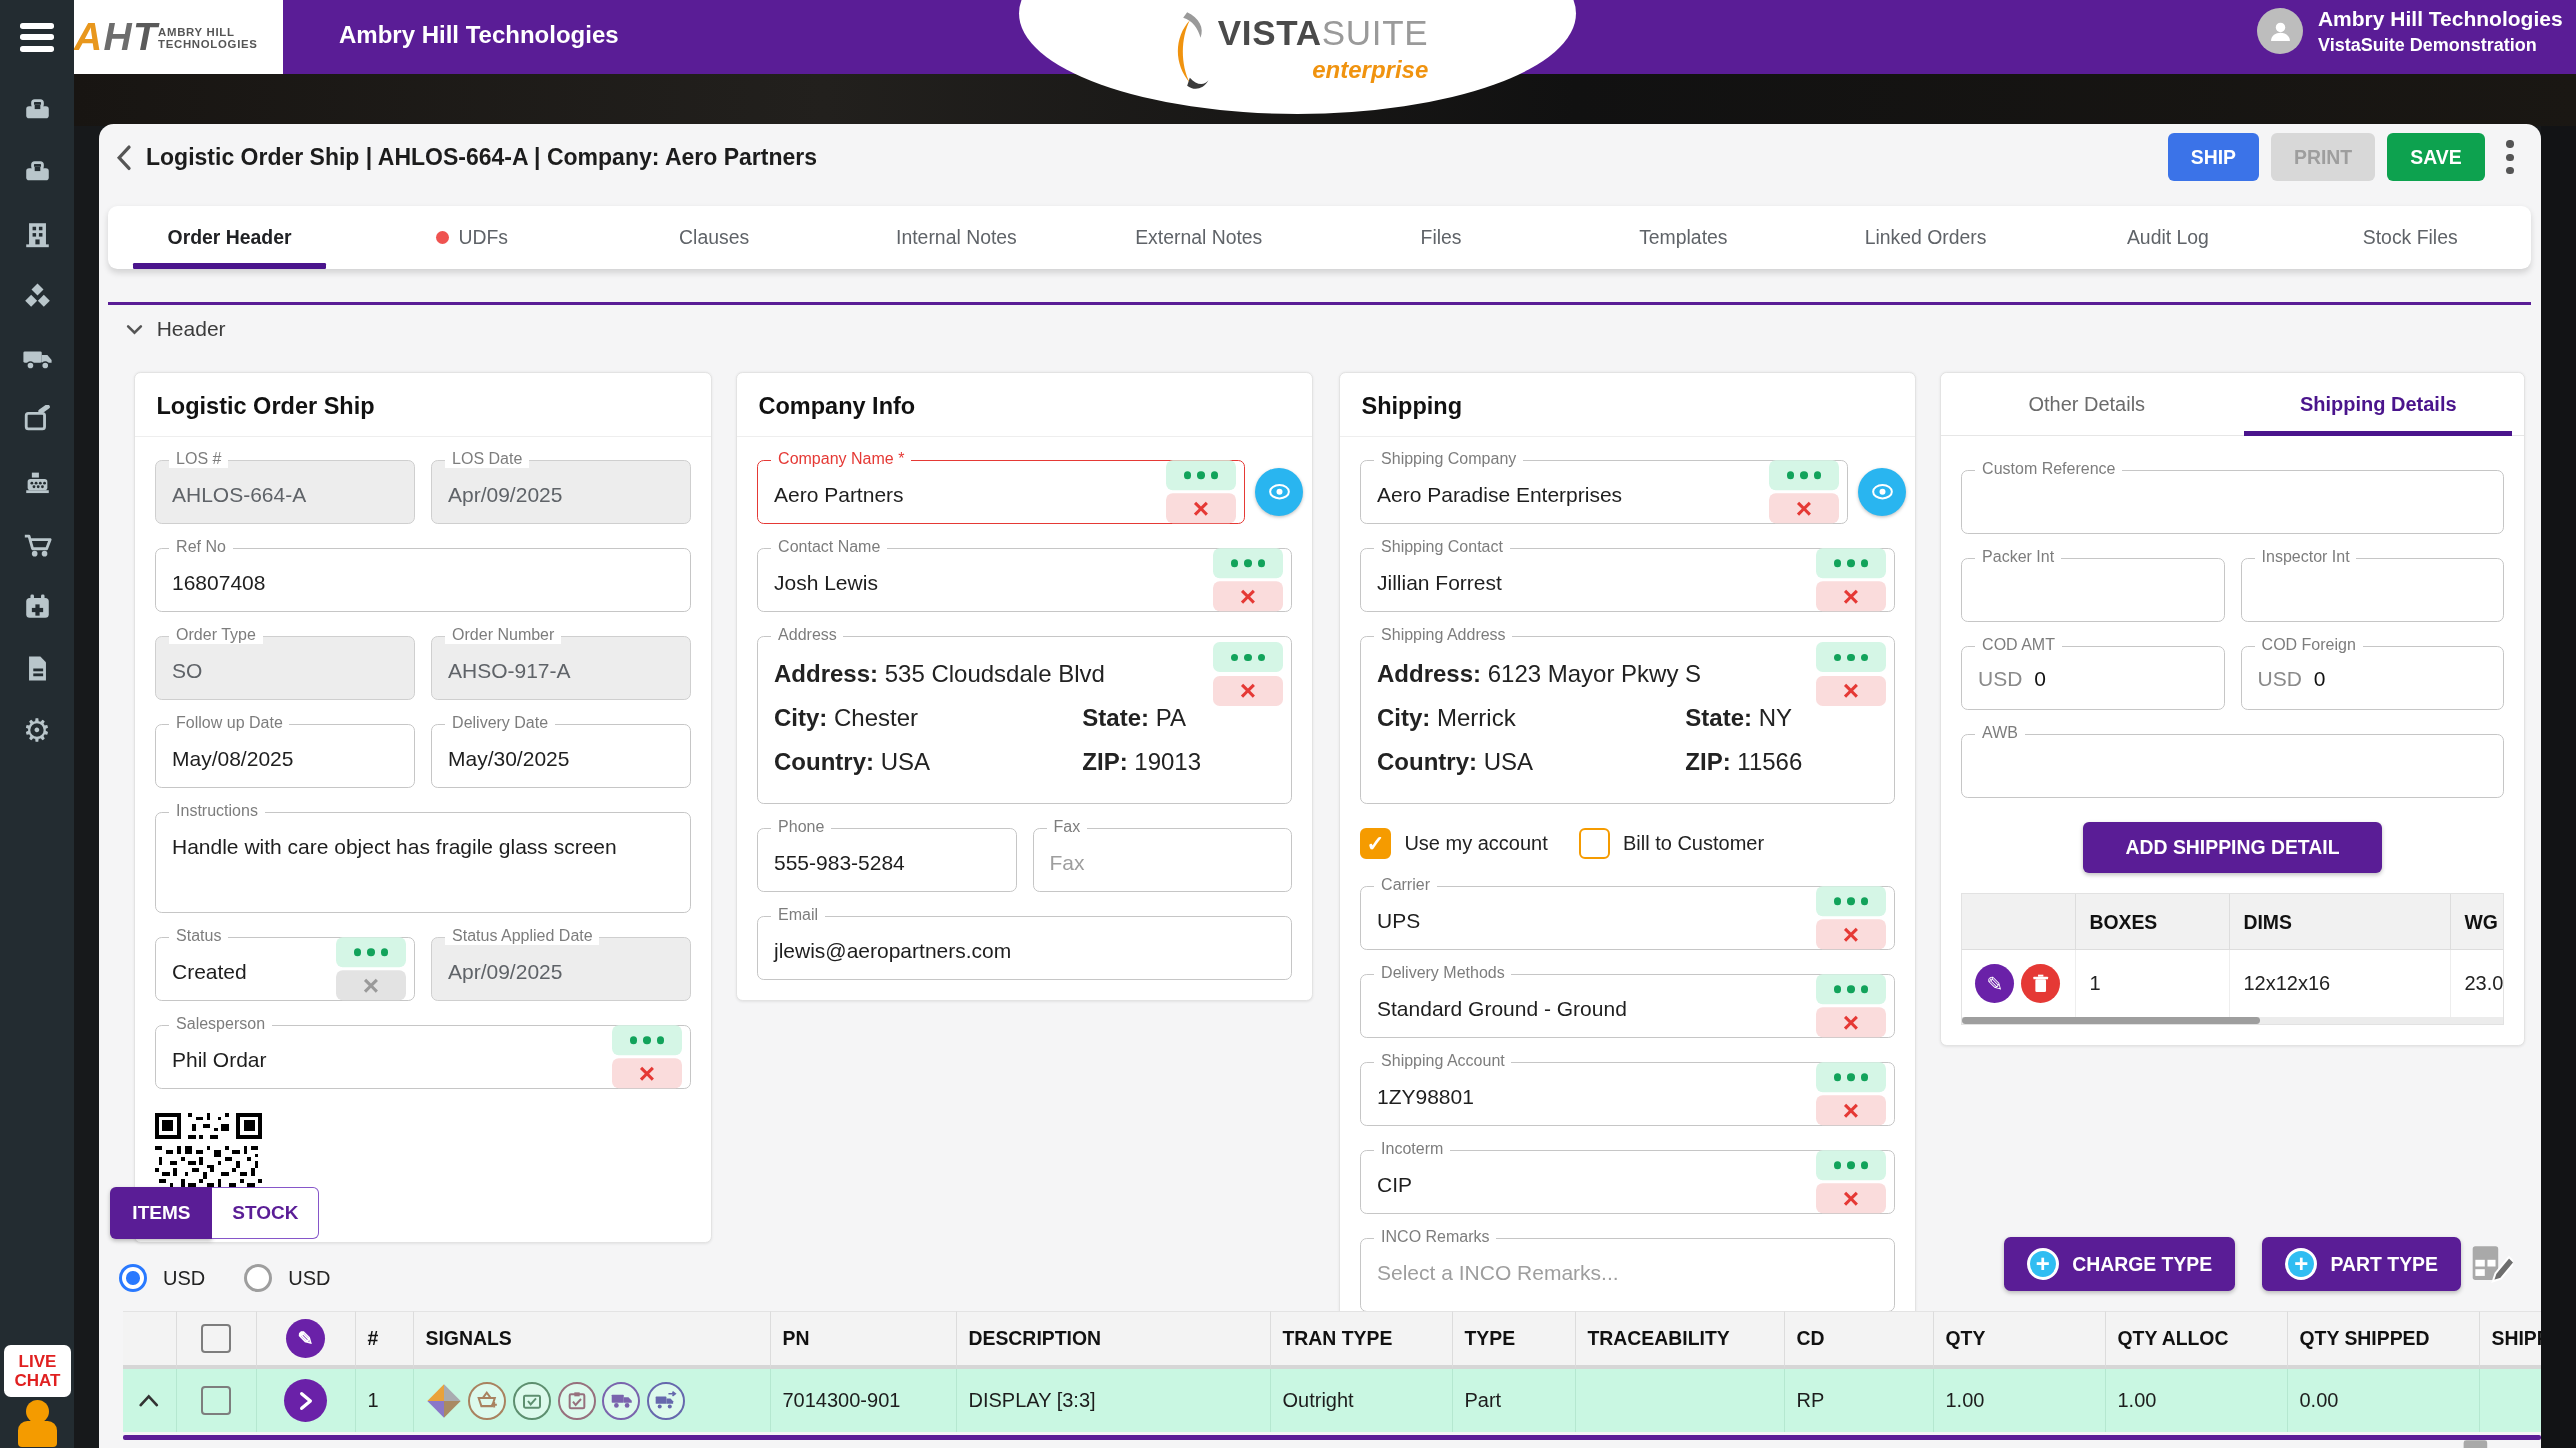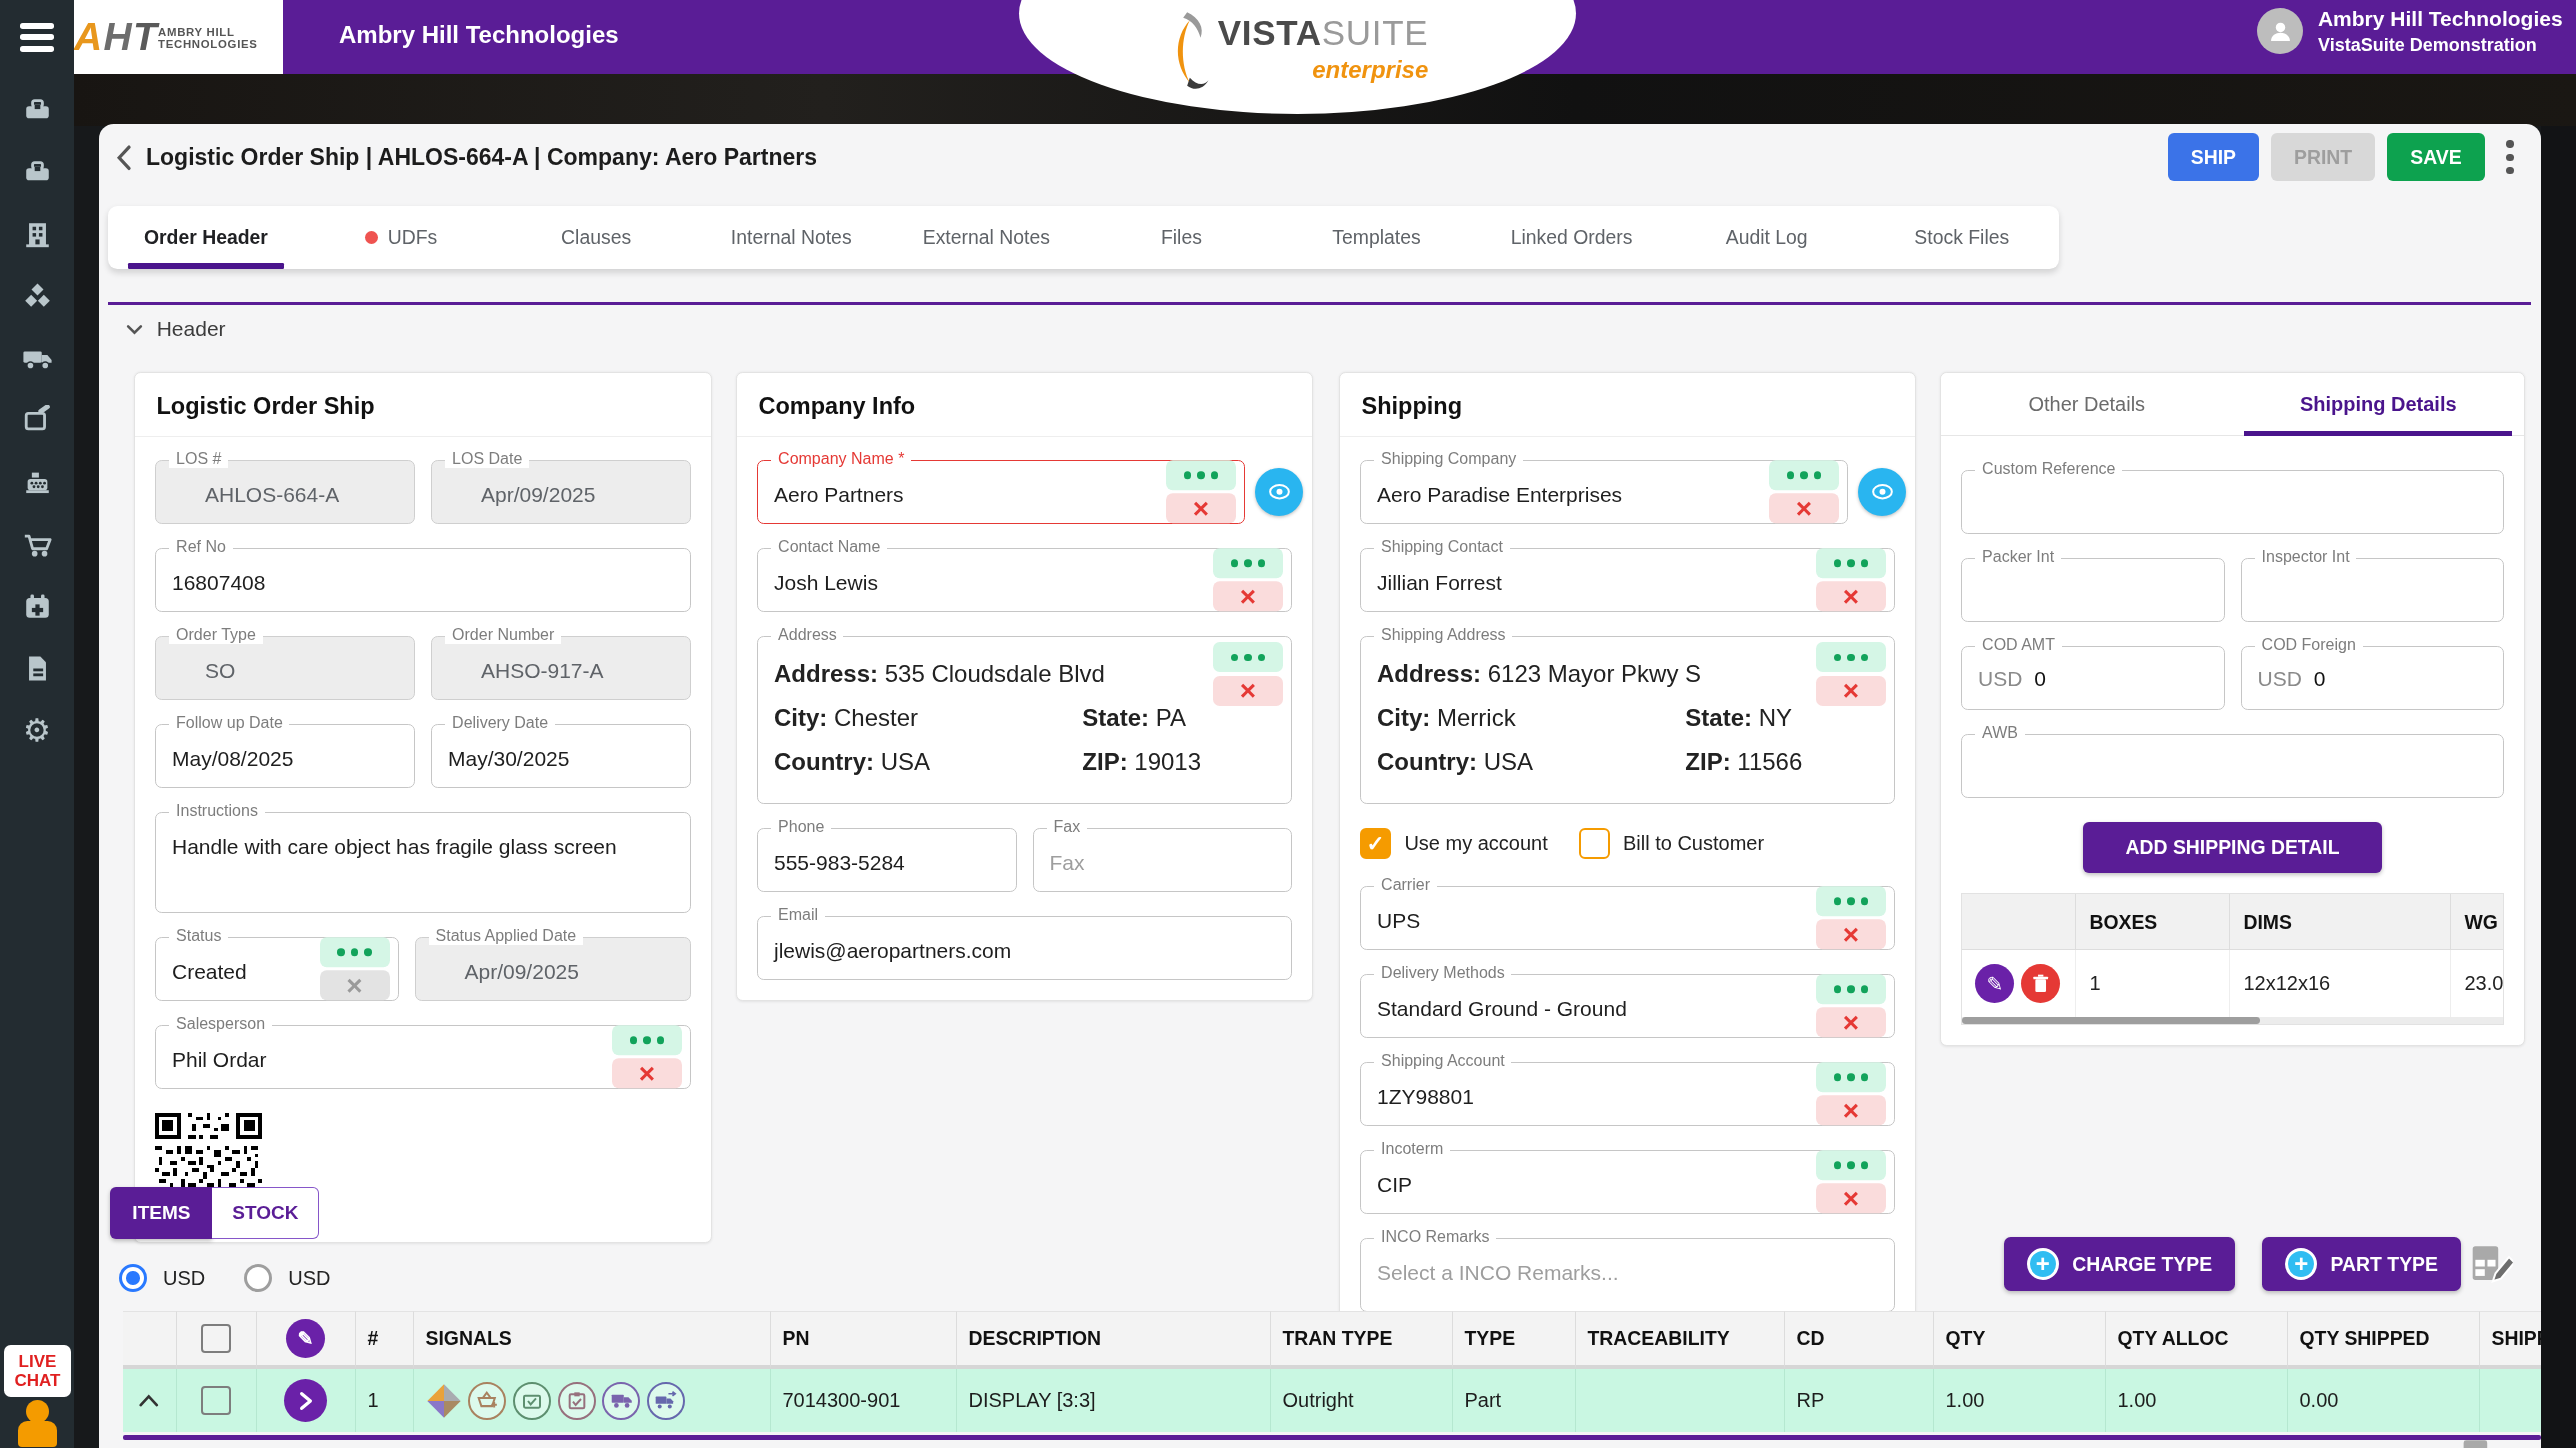--- a/index.html
+++ b/index.html
@@ -43,21 +43,21 @@
   .back { position:absolute; left:12px; top:19px; width:29.5px; height:29.5px; cursor:pointer; }
   .page-title { position:absolute; left:47px; top:20px; font-size:23px; font-weight:bold; color:#1c1c1c; }
   .tb-buttons { position:absolute; right:17.4px; top:9.4px; display:flex; align-items:center; gap:12px; }
   .btn { height:48px; border-radius:6px; font-size:19.4px; font-weight:bold; display:flex; align-items:center; justify-content:center; padding:0 23px; cursor:pointer; }
   .btn.ship { background:#3b73e8; color:#fff; }
   .btn.print { background:#d8d8d8; color:#9e9e9e; }
   .btn.save { background:#0da24f; color:#fff; }
   .kebab { width:27px; display:flex; flex-direction:column; align-items:center; gap:6px; cursor:pointer; padding:4px 0; }
   .kebab i { width:7.4px; height:7.4px; border-radius:50%; background:#555; }
 
-  .tabsbar { position:absolute; left:9.4px; top:82px; width:1951px; height:63px; background:#fff; border-radius:9.4px;
+  .tabsbar { position:absolute; left:9.4px; top:82px; width:2423px; height:63px; background:#fff; border-radius:9.4px;
     box-shadow:0 3.4px 6.7px rgba(0,0,0,.14); display:flex; }
   .tab { flex:1; display:flex; align-items:center; justify-content:center; gap:9.4px; font-size:19.4px; color:#5f6368; cursor:pointer; position:relative; }
   .tab.active { color:#202124; font-weight:bold; }
   .tab.active::after { content:""; position:absolute; left:10%; right:10%; bottom:0; height:6px; background:#4a148c; border-radius:1.3px; }
   .tab .dot { width:13.4px; height:13.4px; border-radius:50%; background:#ef5350; }
 
   .purple-hr { position:absolute; left:9.4px; top:178px; width:2423px; height:2.7px; background:#5a1d96; }
   .section-row { position:absolute; left:24px; top:193px; display:flex; align-items:center; gap:10.7px; }
   .section-title { font-size:21px; color:#3c3c3c; }
 
@@ -68,21 +68,21 @@
   .p1 { left:35px; width:578px; }
   .p2 { left:637px; width:577px; }
   .p3 { left:1240px; width:577px; }
   .p4 { left:1841px; width:585px; }
 
   .frow { display:flex; gap:16px; margin-bottom:24px; }
   .frow:last-child { margin-bottom:0; }
   .field { position:relative; flex:1; border:1.3px solid #c6c6c6; border-radius:6.7px; background:#fff; min-height:64px; }
   .field .lab { position:absolute; top:-10.7px; left:13.4px; font-size:16px; color:#7d7d7d; background:#fff; padding:0 6.7px; white-space:nowrap; z-index:2; }
   .field .val { font-size:21px; color:#1e1e1e; padding:21.5px 16px 0; white-space:nowrap; }
-  .field.disabled { background:#ededed; border-color:#cfcfcf;padding-left:33px; }
+  .field.disabled { background:#ededed; border-color:#cfcfcf; }
   .field.disabled .val { color:#5f6368; }
   .field.req { border-color:#e53935; }
   .field.req .lab { color:#e53935; }
   .field .ph { color:#9e9e9e; }
   .field.tall { min-height:101px; }
   .field.addr { min-height:168px; }
   .addr-lines { padding:23px 16px 0; font-size:24px; color:#222; }
   .addr-lines .row { display:flex; margin-bottom:16px; }
   .addr-lines .cell-l { flex:1.6; } .addr-lines .cell-r { flex:1; }
   .addr-lines b { font-weight:bold; }

